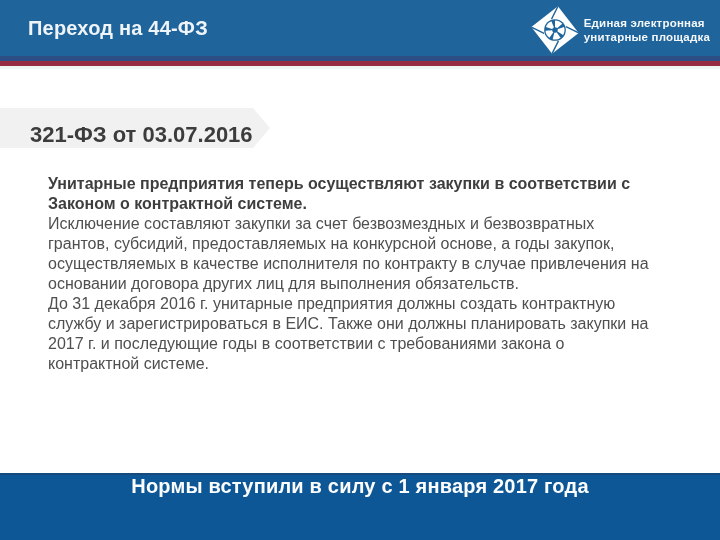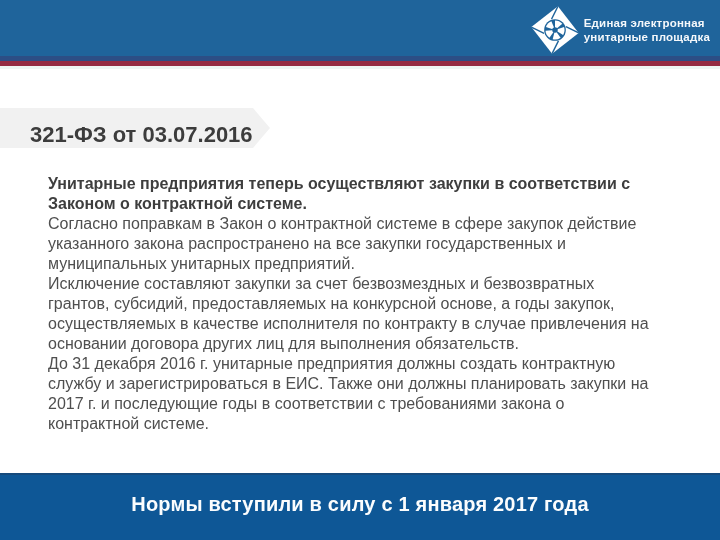--- a/index.html
+++ b/index.html
@@ -26,30 +26,31 @@
   }
   .law-banner span{padding-left:30px;font-size:22px;font-weight:bold;color:#3C3C3C;}
   
   .content{margin:26px 22px 4px 48px;font-size:16px;line-height:20px;color:#4F4F4F;}
   .content p{margin:0;white-space:pre-line;}
   .content .lead{font-weight:bold;color:#3E3E3E;}
   
   .footer{
     position:absolute;left:0;bottom:0;width:100%;height:67px;box-sizing:border-box;
     background:#0E5796;border-top:2px solid #164A7C;
-    display:flex;align-items:center;justify-content:center;padding-bottom:6px;
+    display:flex;align-items:flex-start;justify-content:center;padding-bottom:6px;
   }
   .footer span{font-size:20px;font-weight:bold;color:#FBFDFE;letter-spacing:.2px;}
 </style>
 </head>
 <body>
 
 <div class="slide">
 
   <div class="header">
+    <h1 class="title">Переход на 44-ФЗ</h1>
 
     <div class="logo">
       <span class="logo-icon">
         <svg width="52" height="52" viewBox="0 0 60 60" aria-hidden="true">
           <g transform="rotate(7 30 30)">
             <path d="M30 2.5 L57.5 30 L30 57.5 L2.5 30 Z" fill="#FFFFFF"></path>
             <g stroke="#1F649B" stroke-width="1.6">
               <line x1="30" y1="2.5" x2="24.5" y2="18"></line>
               <line x1="57.5" y1="30" x2="42" y2="24.5"></line>
               <line x1="30" y1="57.5" x2="35.5" y2="42"></line>
@@ -78,23 +79,20 @@
   <div class="stripe-maroon"></div>
   <div class="stripe-pale"></div>
 
   <div class="law-banner">
     <span>321-ФЗ от 03.07.2016</span>
   </div>
 
   <div class="content">
     <p class="lead">Унитарные предприятия теперь осуществляют закупки в соответствии с
 Законом о контрактной системе.</p>
-    <p>Согласно поправкам в Закон о контрактной системе в сфере закупок действие
-указанного закона распространено на все закупки государственных и
-муниципальных унитарных предприятий.</p>
     <p>Исключение составляют закупки за счет безвозмездных и безвозвратных
 грантов, субсидий, предоставляемых на конкурсной основе, а годы закупок,
 осуществляемых в качестве исполнителя по контракту в случае привлечения на
 основании договора других лиц для выполнения обязательств.</p>
     <p>До 31 декабря 2016 г. унитарные предприятия должны создать контрактную
 службу и зарегистрироваться в ЕИС. Также они должны планировать закупки на
 2017 г. и последующие годы в соответствии с требованиями закона о
 контрактной системе.</p>
   </div>
 

